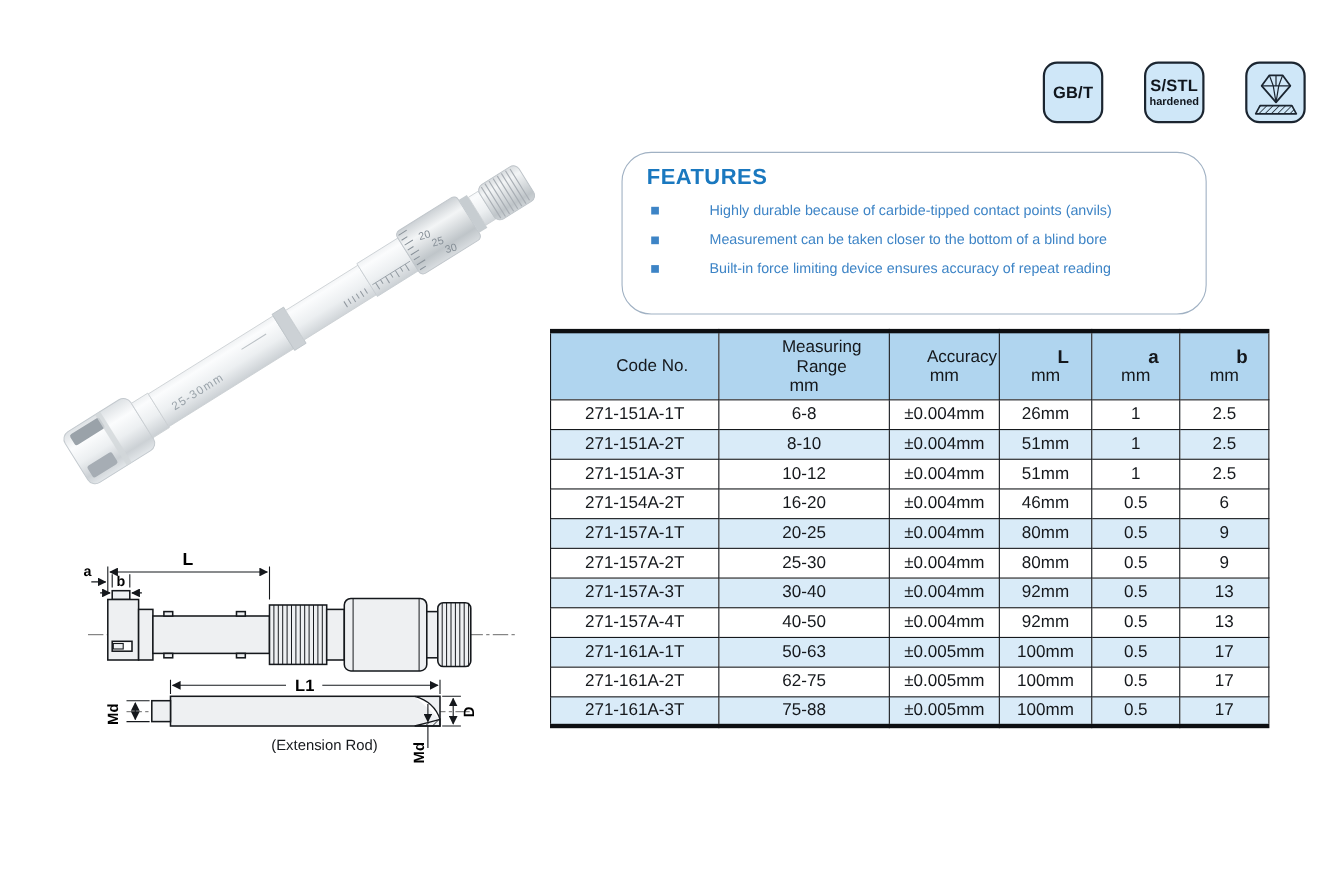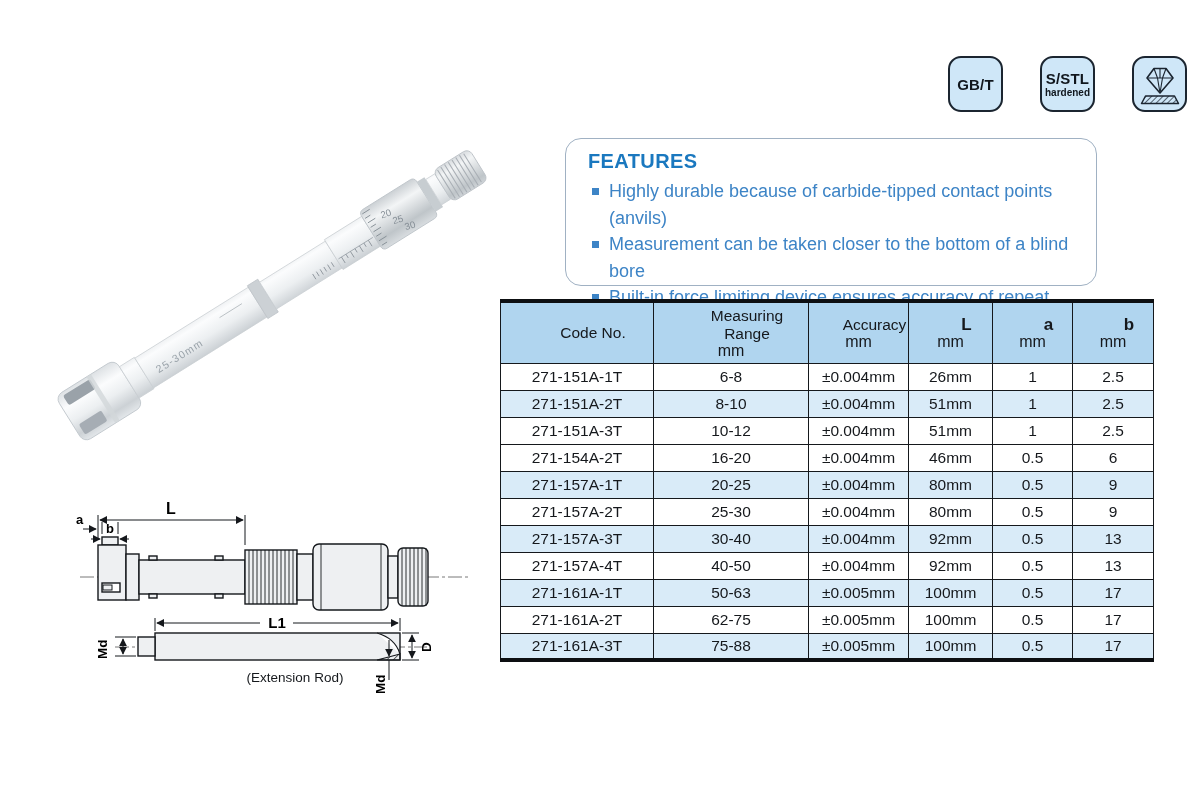--- a/index.html
+++ b/index.html
@@ -19,24 +19,24 @@
          color:#10161d;line-height:1;}
   .badge .b-main{font-weight:bold;font-size:15px;letter-spacing:.2px;}
   .badge .b-sub{font-weight:600;font-size:10px;margin-top:2px;}
   .badge svg{display:block;}
 
   
   .photo{position:absolute;left:15px;top:120px;width:500px;height:350px;}
 
   
   .features{position:absolute;left:565px;top:138px;width:532px;height:148px;
-            border:1.4px solid var(--box_border);border-radius:16px;padding:9px 18px 0 22px;background:#fff;}
+            border:1.4px solid var(--box_border);border-radius:27px;padding:9px 18px 0 22px;background:#fff;}
   .features h2{font-size:20px;font-weight:bold;color:var(--title_blue);letter-spacing:.4px;margin:2px 0 5px 0;}
   .features ul{list-style:none;}
-  .features li{display:flex;align-items:flex-start;font-size:18px;line-height:26.5px;color:var(--feature_text);}
+  .features li{display:flex;align-items:flex-start;font-size:13px;line-height:26.5px;color:var(--feature_text);gap:36px;}
   .features .bullet{flex:0 0 auto;width:7px;height:7px;background:var(--feature_text);margin:10px 10px 0 4px;}
 
   
   .diagram{position:absolute;left:55px;top:482px;width:440px;height:230px;}
 
   
   table{position:absolute;left:500px;top:299px;border-collapse:collapse;table-layout:fixed;
         border-top:4px solid #0d0f12;border-bottom:4px solid #0d0f12;background:#fff;}
   th,td{border:1.8px solid var(--border_dark);text-align:center;vertical-align:middle;overflow:hidden;}
   th{background:var(--header_bg);height:62px;font-weight:normal;padding:2px 0;}

